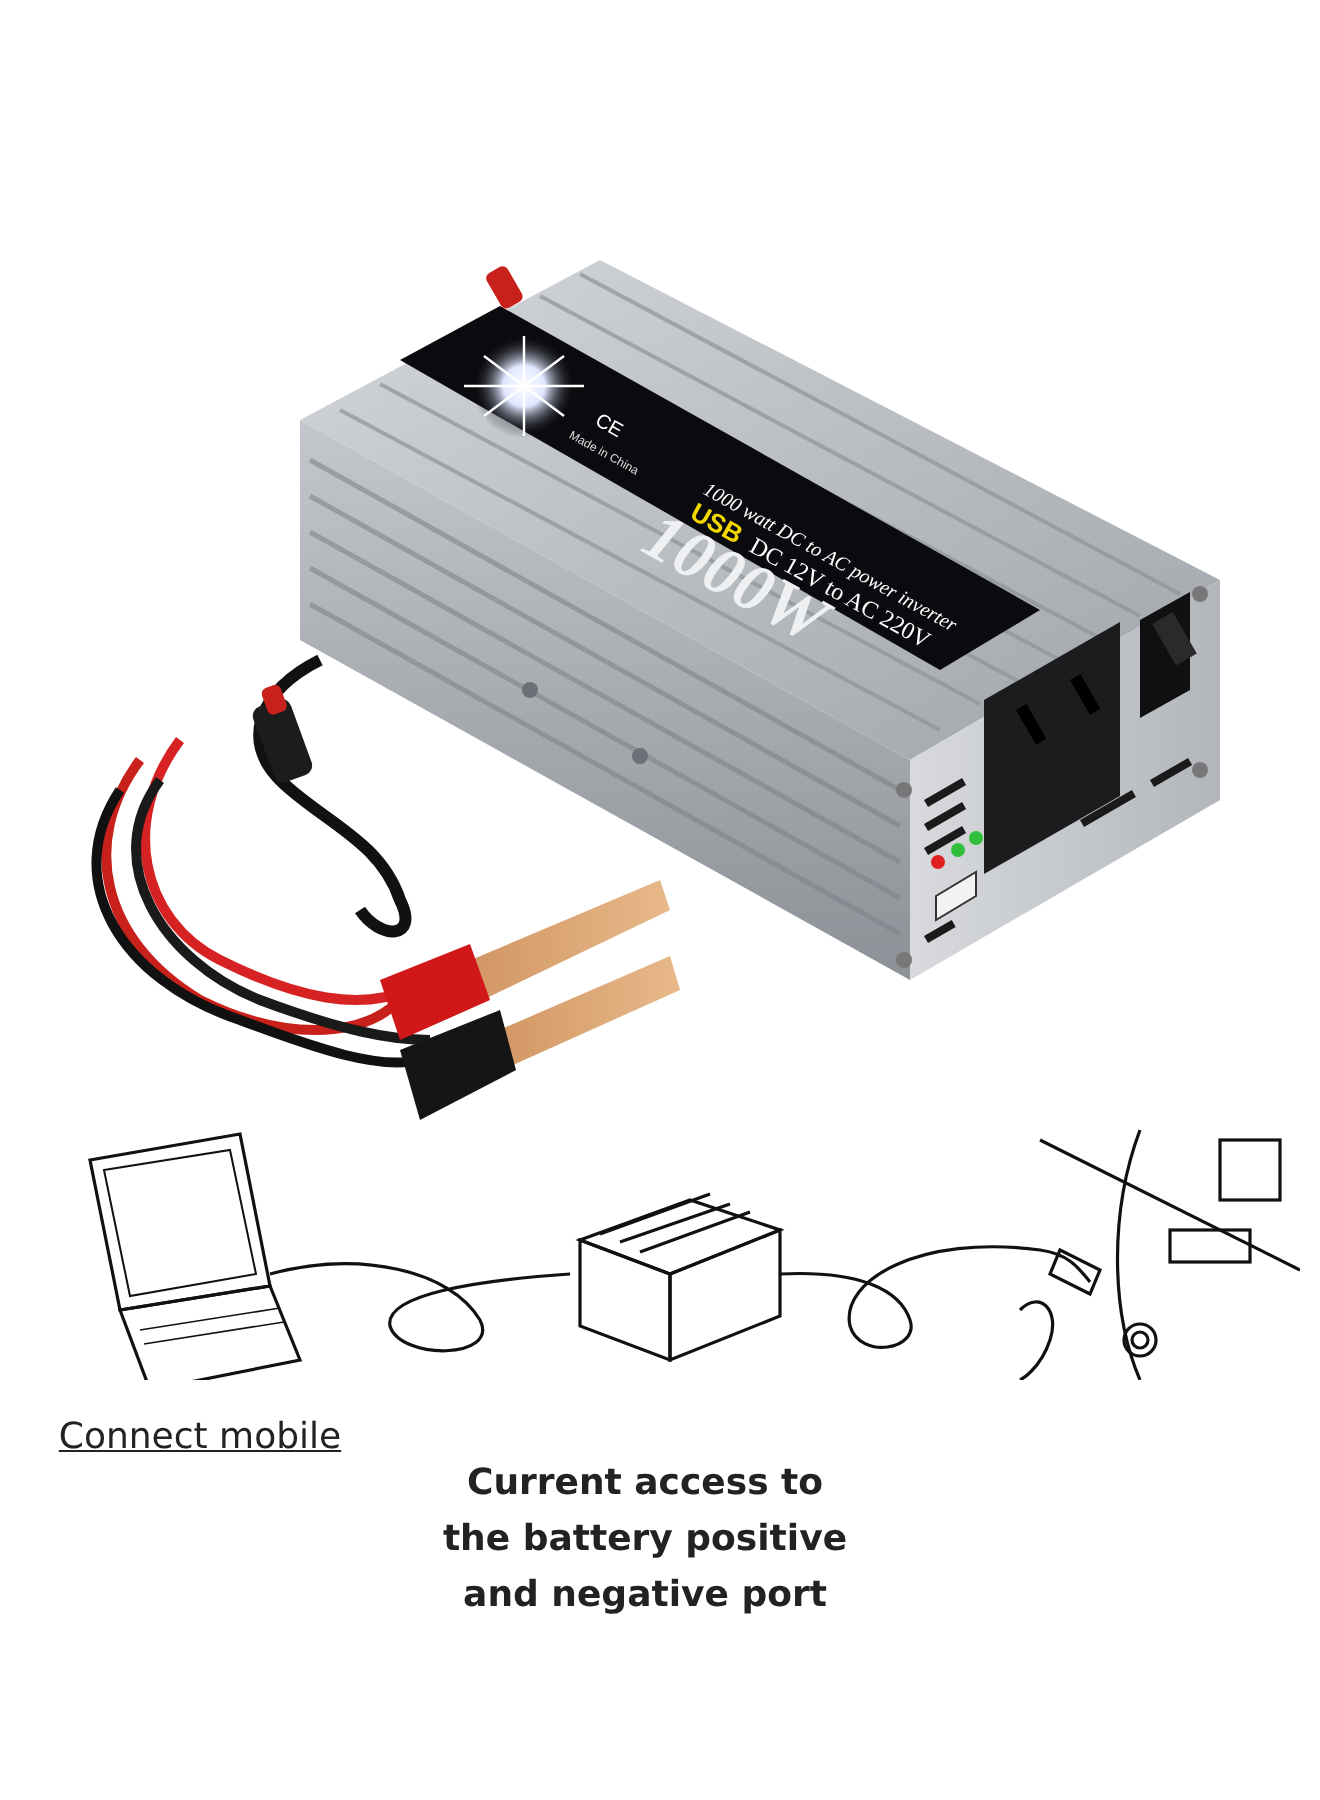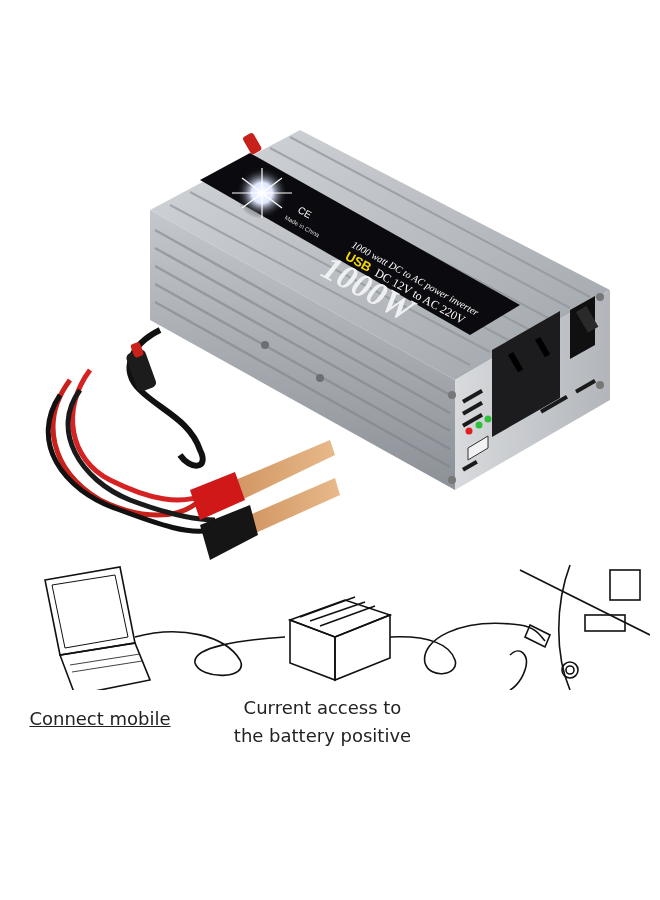--- a/index.html
+++ b/index.html
@@ -1,21 +1,21 @@
 <!DOCTYPE html>
 <html><head>
 <meta charset="utf-8">
 <style>
   html,body{margin:0;padding:0;background:#ffffff;}
   body{width:660px;height:900px;position:relative;overflow:hidden;font-family:"Liberation Sans",sans-serif;}
   .photo{position:absolute;left:0;top:0;width:660px;height:560px;}
   .diagram{position:absolute;left:10px;top:555px;width:640px;height:135px;}
   .caption{position:absolute;text-align:center;color:#222;font-size:18px;line-height:28px;font-family:"DejaVu Sans",sans-serif;font-weight:normal;}
   .cap1{left:0px;top:705px;width:200px;text-decoration:underline;}
-  .cap2{left:215px;top:694px;width:215px;}
+  .cap2{left:215px;top:728px;width:215px;font-weight:bold;}
   .cap3{left:450px;top:705px;width:210px;}
   .cap-line{display:block;white-space:nowrap;}
 </style>
 </head>
 <body>
 
 <svg class="photo" viewBox="0 0 660 560" xmlns="http://www.w3.org/2000/svg">
   <defs>
     <linearGradient id="topG" x1="0" y1="0" x2="1" y2="1">
       <stop offset="0" stop-color="#d4d7db"></stop>
@@ -168,15 +168,16 @@
     </g>
   </g>
 </svg>
 
 <div class="caption cap1">
   <span class="cap-line">Connect mobile</span>
 </div>
 <div class="caption cap2">
   <span class="cap-line">Current access to</span>
   <span class="cap-line">the battery positive</span>
+  <span class="cap-line">and negative port</span>
 </div>
 <div class="caption cap3">
 </div>
 
 </body></html>

